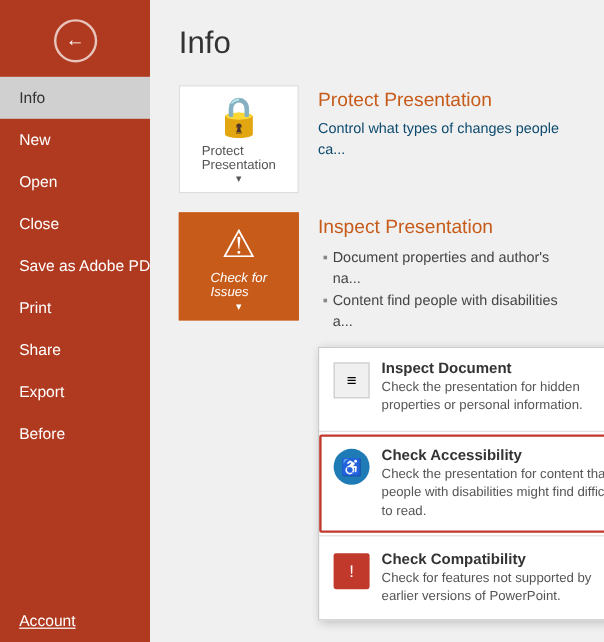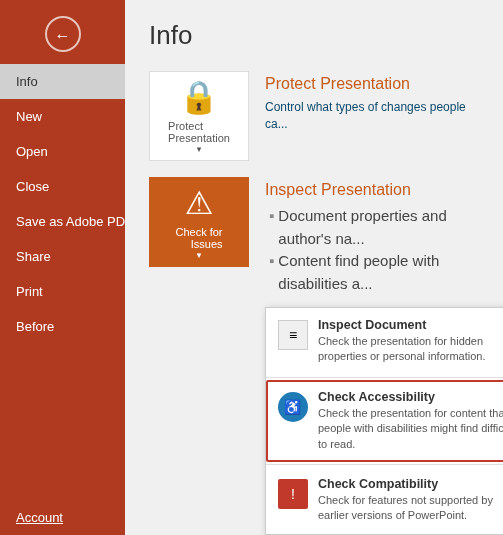--- a/index.html
+++ b/index.html
@@ -80,21 +80,21 @@
     .card-icon-box .icon-symbol {
       font-size: 32px; margin-bottom: 4px;
     }
     .card-icon-box.orange .icon-symbol {
       color: white;
     }
     .card-text-area { flex: 1; padding-top: 4px; }
     .card-title { font-size: 16px; color: #c75b1a; font-weight: 400; margin-bottom: 6px; }
     .card-desc { font-size: 12px; color: #0c4a6e; line-height: 1.4; }
     .card-bullets { margin-top: 4px; }
-    .card-bullet { font-size: 15px; color: #444; line-height: 1.5; padding-left: 4px; display: flex; align-items: flex-start; }
+    .card-bullet { font-size: 12px; color: #444; line-height: 1.5; padding-left: 4px; display: flex; align-items: flex-start; }
     .card-bullet::before { content: '▪'; margin-right: 4px; color: #888; flex-shrink: 0; }
 
     
     .dropdown-menu {
       background: white;
       border: 1px solid #ccc;
       box-shadow: 2px 2px 8px rgba(0,0,0,0.2);
       margin-left: 116px;
       margin-top: -4px;
       width: 270px;
@@ -145,24 +145,27 @@
   <div class="sidebar-item">
     <span>Open</span>
   </div>
   <div class="sidebar-item">
     <span>Close</span>
   </div>
   <div class="sidebar-item">
     <span>Save as Adobe PDF</span>
   </div>
   <div class="sidebar-item">
+    <span>Print</span>
+  </div>
+  <div class="sidebar-item">
     <span>Share</span>
   </div>
   <div class="sidebar-item">
-    <span>Print</span>
+    <span>Export</span>
   </div>
   <div class="sidebar-item">
     <span>Before</span>
   </div>
   <div class="sidebar-spacer"></div>
   <div class="sidebar-item sidebar-bottom">
     <span>Account</span>
   </div>
 </div>
 
@@ -178,21 +181,21 @@
     </div>
     <div class="card-text-area">
       <div class="card-title">Protect Presentation</div>
       <div class="card-desc">Control what types of changes people ca...</div>
     </div>
   </div>
 
   <div class="info-card">
     <div class="card-icon-box orange">
       <div class="icon-symbol" style="color:white;">⚠</div>
-      <div style="font-size:11px; text-align:right; color:white; white-space:pre-line;">Check for
+      <div style="font-size:11px; text-align:left; color:white; white-space:pre-line;font-style:italic;">Check for
 Issues</div>
       <div style="font-size:9px; color:white;">▾</div>
     </div>
     <div class="card-text-area">
       <div class="card-title">Inspect Presentation</div>
       <div class="card-bullets">
         <div class="card-bullet">Document properties and author's na...</div>
         <div class="card-bullet">Content find people with disabilities a...</div>
       </div>
     </div>

